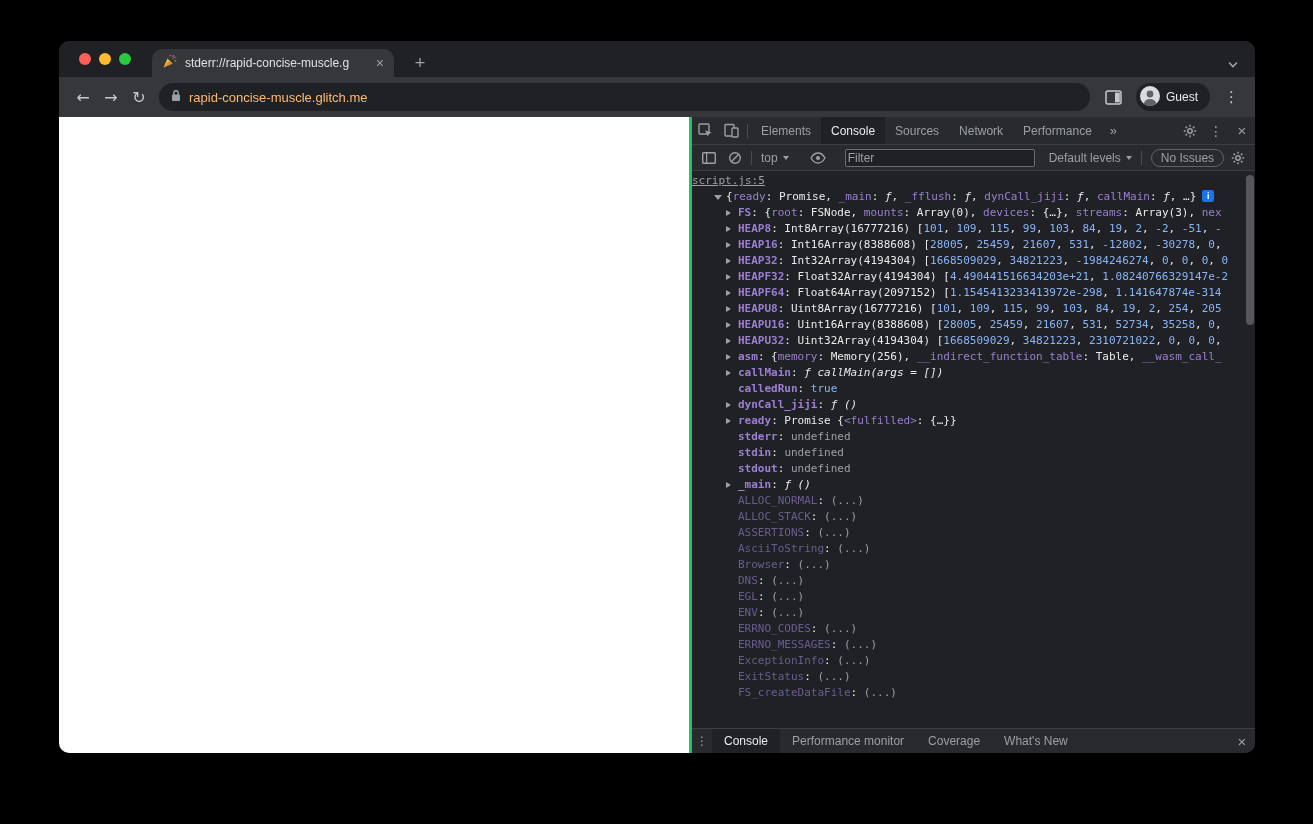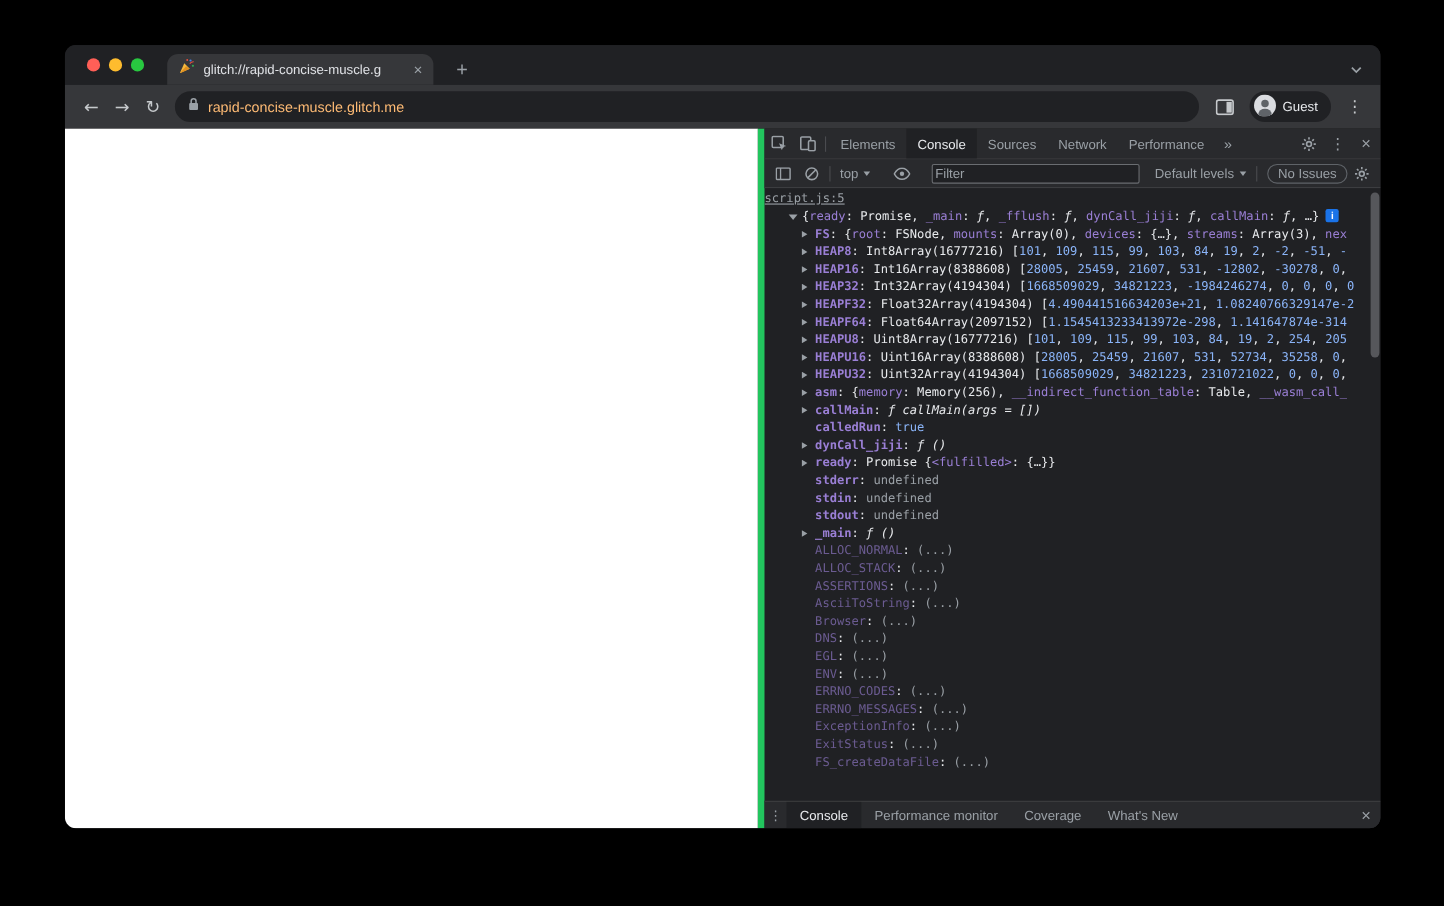--- a/index.html
+++ b/index.html
@@ -27,21 +27,21 @@
   .omnibox{flex:1;height:28px;margin:0 10px 0 6px;background:#202124;border-radius:14px;display:flex;
            align-items:center;padding:0 12px;gap:8px}
   .url{color:#fdba74;font-size:13px}
   .profile{display:flex;align-items:center;gap:6px;background:#202124;border-radius:14px;height:28px;
            padding:0 12px 0 4px;margin:16px 8px;color:#e8eaed;font-size:12px}
   .menu-dots{color:#c6c9cc;font-size:15px;font-family:"DejaVu Sans",sans-serif;padding:0 6px}
 
   
   .content{display:flex;height:636px}
   .page{width:630px;background:#fff}
-  .devtools{width:566px;background:#202124;border-left:6px solid #22c55e;display:flex;flex-direction:column;
+  .devtools{width:566px;background:#202124;border-left:3px solid #22c55e;display:flex;flex-direction:column;
             color:#9aa0a6}
 
   .dt-tabbar{height:28px;background:#292a2d;border-bottom:1px solid #3c3d40;display:flex;align-items:center;
              font-size:12px;flex:none}
   .tbtn{display:flex;align-items:center;justify-content:center;width:26px;height:100%}
   .vdiv{width:1px;height:14px;background:#4a4b4f;margin:0 3px;flex:none}
   .dt-tab{height:100%;display:flex;align-items:center;padding:0 10px;color:#9aa0a6;white-space:nowrap}
   .dt-tab.selected{background:#202124;color:#e8eaed}
   .more-tabs{padding:0 8px;font-size:13px}
   .right-cluster{margin-left:auto;display:flex;align-items:center;height:100%}
@@ -105,21 +105,21 @@
       <span>
         <svg width="15" height="15" viewBox="0 0 15 15">
           <polygon points="1.5,13.5 5.5,4.5 10.5,9.5" fill="#f6b73c"></polygon>
           <polygon points="1.5,13.5 7.2,7.2 10.5,9.5" fill="#e08f1f"></polygon>
           <path d="M10.5 4.8c1-1.2 2.1-1.7 3.6-1.6" stroke="#e94e3c" stroke-width="1" fill="none"></path>
           <circle cx="11.2" cy="2" r="1" fill="#4285f4"></circle>
           <circle cx="13.4" cy="6.8" r="1" fill="#31a354"></circle>
           <circle cx="8.2" cy="1.6" r="0.9" fill="#e94e3c"></circle>
         </svg>
       </span>
-      <span class="tab-title">glitch://rapid-concise-muscle.g</span>
+      <span class="tab-title">stderr://rapid-concise-muscle.g</span>
       <span class="tab-close">×</span>
     </div>
     <div class="newtab">+</div>
     <div class="tabsearch">
       <svg width="12" height="8" viewBox="0 0 12 8">
           <path d="M2 1.5l4 4 4-4" fill="none" stroke="#9aa0a6" stroke-width="1.6"></path>
         </svg>
     </div>
   </div>
 

